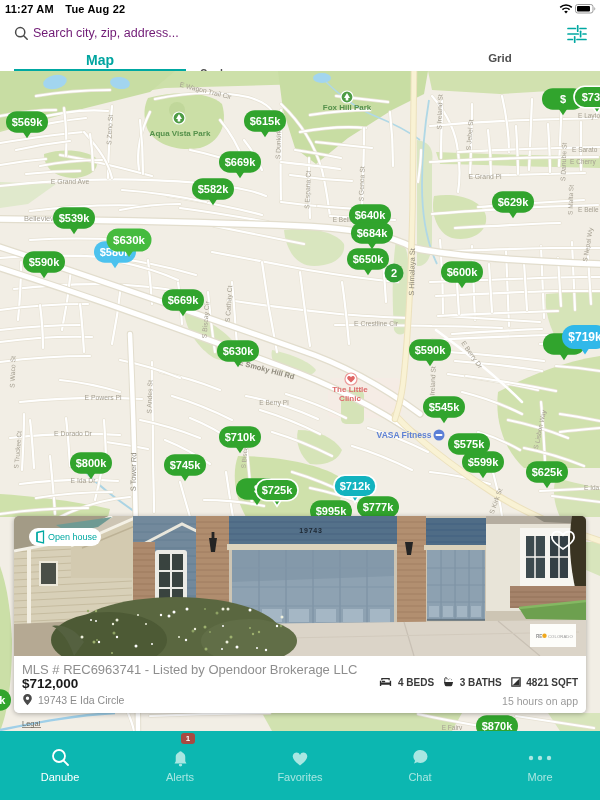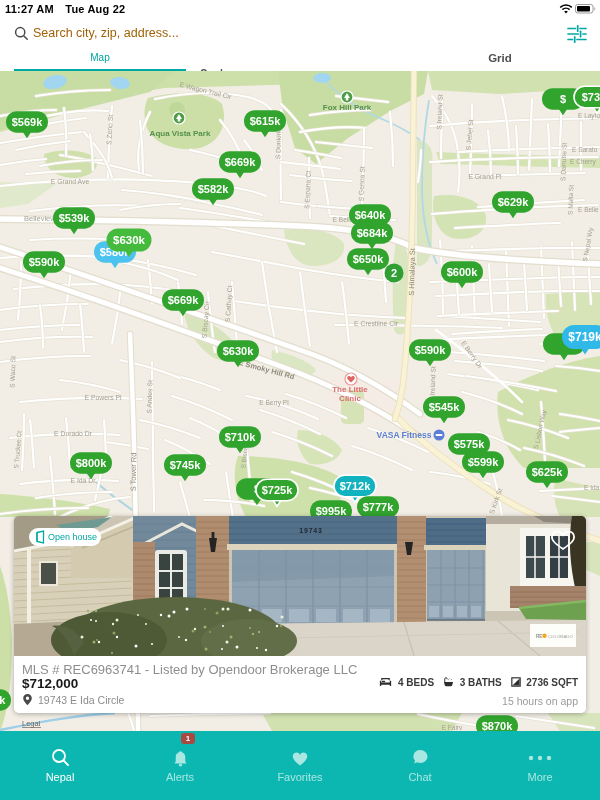--- a/index.html
+++ b/index.html
@@ -27,40 +27,40 @@
   </svg>
 </div>
 
 <div class="abs" style="left:0;top:20px;width:600px;height:28px;background:#fff;">
 
   <svg class="abs" style="left:14px;top:6px;" width="15" height="15" viewBox="0 0 15 15">
     <circle cx="6.2" cy="6.2" r="4.6" fill="none" stroke="#4a4a4a" stroke-width="1.5"></circle>
     <line x1="9.7" y1="9.7" x2="13.2" y2="13.2" stroke="#4a4a4a" stroke-width="1.5" stroke-linecap="round"></line>
   </svg>
 
-  <div class="abs" style="left:33px;top:6px;font-size:12.5px;color:#a16207;">Search city, zip, address...</div>
+  <div class="abs" style="left:33px;top:6px;font-size:12.5px;color:#701a75;">Search city, zip, address...</div>
 
   <svg class="abs" style="left:567px;top:5px;" width="20" height="18" viewBox="0 0 20 18">
     <g stroke="#00a8a2" stroke-width="1.7" stroke-linecap="round">
       <line x1="1" y1="3.5" x2="8.4" y2="3.5"></line>
         <line x1="13" y1="3.5" x2="19" y2="3.5"></line>
         <line x1="10.7" y1="0.8" x2="10.7" y2="6.2"></line>
       <line x1="1" y1="9" x2="11.2" y2="9"></line>
         <line x1="16" y1="9" x2="19" y2="9"></line>
         <line x1="13.6" y1="6.3" x2="13.6" y2="11.7"></line>
       <line x1="1" y1="14.5" x2="5.4" y2="14.5"></line>
         <line x1="10" y1="14.5" x2="19" y2="14.5"></line>
         <line x1="7.7" y1="11.8" x2="7.7" y2="17.2"></line>
     </g>
   </svg>
 </div>
 
 <div class="abs" style="left:0;top:48px;width:600px;height:23px;background:#fff;">
 
-  <div class="abs" style="left:0;top:4px;width:200px;text-align:center;font-size:10px;font-weight:400;color:#00a5a0;">Map</div>
+  <div class="abs" style="left:0;top:4px;width:200px;text-align:center;font-size:14px;font-weight:700;color:#00a5a0;">Map</div>
 
   <div class="abs" style="left:200px;top:20px;width:200px;font-size:10px;font-weight:700;color:#4f4f4f;">Cards</div>
 
   <div class="abs" style="left:400px;top:4px;width:200px;text-align:center;font-size:11.5px;font-weight:700;color:#4f4f4f;">Grid</div>
 
   <div class="abs" style="left:14px;top:20.5px;width:172px;height:2.5px;background:#00a8a2;"></div>
 </div>
 
 <div class="abs" style="left:0;top:71px;width:600px;height:660px;overflow:hidden;">
 <svg width="600" height="660" viewBox="0 71 600 660">
@@ -1026,35 +1026,35 @@
           <path d="M2 6 L2 2.2 A1.4 1.4 0 0 1 4.8 2.2 L4.8 2.8" fill="none" stroke="#2d2d2d" stroke-width="1.1"></path>
           <circle cx="6.5" cy="3.2" r="0.55" fill="#2d2d2d"></circle>
           <circle cx="8.2" cy="2.2" r="0.55" fill="#2d2d2d"></circle>
           <circle cx="9.9" cy="3.2" r="0.55" fill="#2d2d2d"></circle>
         </svg>
     <span style="margin:6px 6px 0 3px;">3 BATHS</span>
     <svg width="10" height="10" viewBox="0 0 12 12" style="vertical-align:-1px;">
           <rect x="1" y="1" width="10" height="10" fill="none" stroke="#2d2d2d" stroke-width="1.4"></rect>
           <path d="M10.3 1.7 L10.3 10.3 L1.7 10.3 Z" fill="#2d2d2d"></path>
         </svg>
-    <span style="margin-left:3px;">2736 SQFT</span>
+    <span style="margin-left:3px;">4821 SQFT</span>
   </div>
 
   <div class="abs" style="left:0;top:38.5px;width:564px;text-align:right;font-size:10.5px;color:#9a9a9a;">15 hours on app</div>
 </div>
 </div>
 
 <div class="abs" style="left:0;top:731px;width:600px;height:69px;background:#0cb7b1;">
 
   <div class="abs" style="left:0;top:0;width:120px;height:69px;">
     <svg class="abs" style="left:51px;top:17px;" width="19" height="19" viewBox="0 0 19 19">
         <circle cx="8" cy="8" r="6" fill="none" stroke="#ffffff" stroke-width="1.8"></circle>
         <line x1="12.5" y1="12.5" x2="17" y2="17" stroke="#ffffff" stroke-width="1.8" stroke-linecap="round"></line>
       </svg>
-    <div class="abs" style="left:0;top:40px;width:120px;text-align:center;font-size:11px;color:#ffffff;">Nepal</div>
+    <div class="abs" style="left:0;top:40px;width:120px;text-align:center;font-size:11px;color:#ffffff;">Danube</div>
   </div>
 
   <div class="abs" style="left:120px;top:0;width:120px;height:69px;">
     <svg class="abs" style="left:52px;top:18.5px;" width="17" height="19" viewBox="0 0 20 22">
         <circle cx="10" cy="3.2" r="2" fill="#a9e7e2"></circle>
         <path d="M10 2.5 C6.6 2.5 4.4 5 4.4 8 L4.4 13 L3 15.6 L17 15.6 L15.6 13 L15.6 8 C15.6 5 13.4 2.5 10 2.5 Z" fill="#a9e7e2"></path>
         <ellipse cx="10" cy="17.6" rx="2" ry="1.5" fill="#a9e7e2"></ellipse>
       </svg>
     <div class="abs" style="left:0;top:40px;width:120px;text-align:center;font-size:11px;color:#a9e7e2;">Alerts</div>
 

